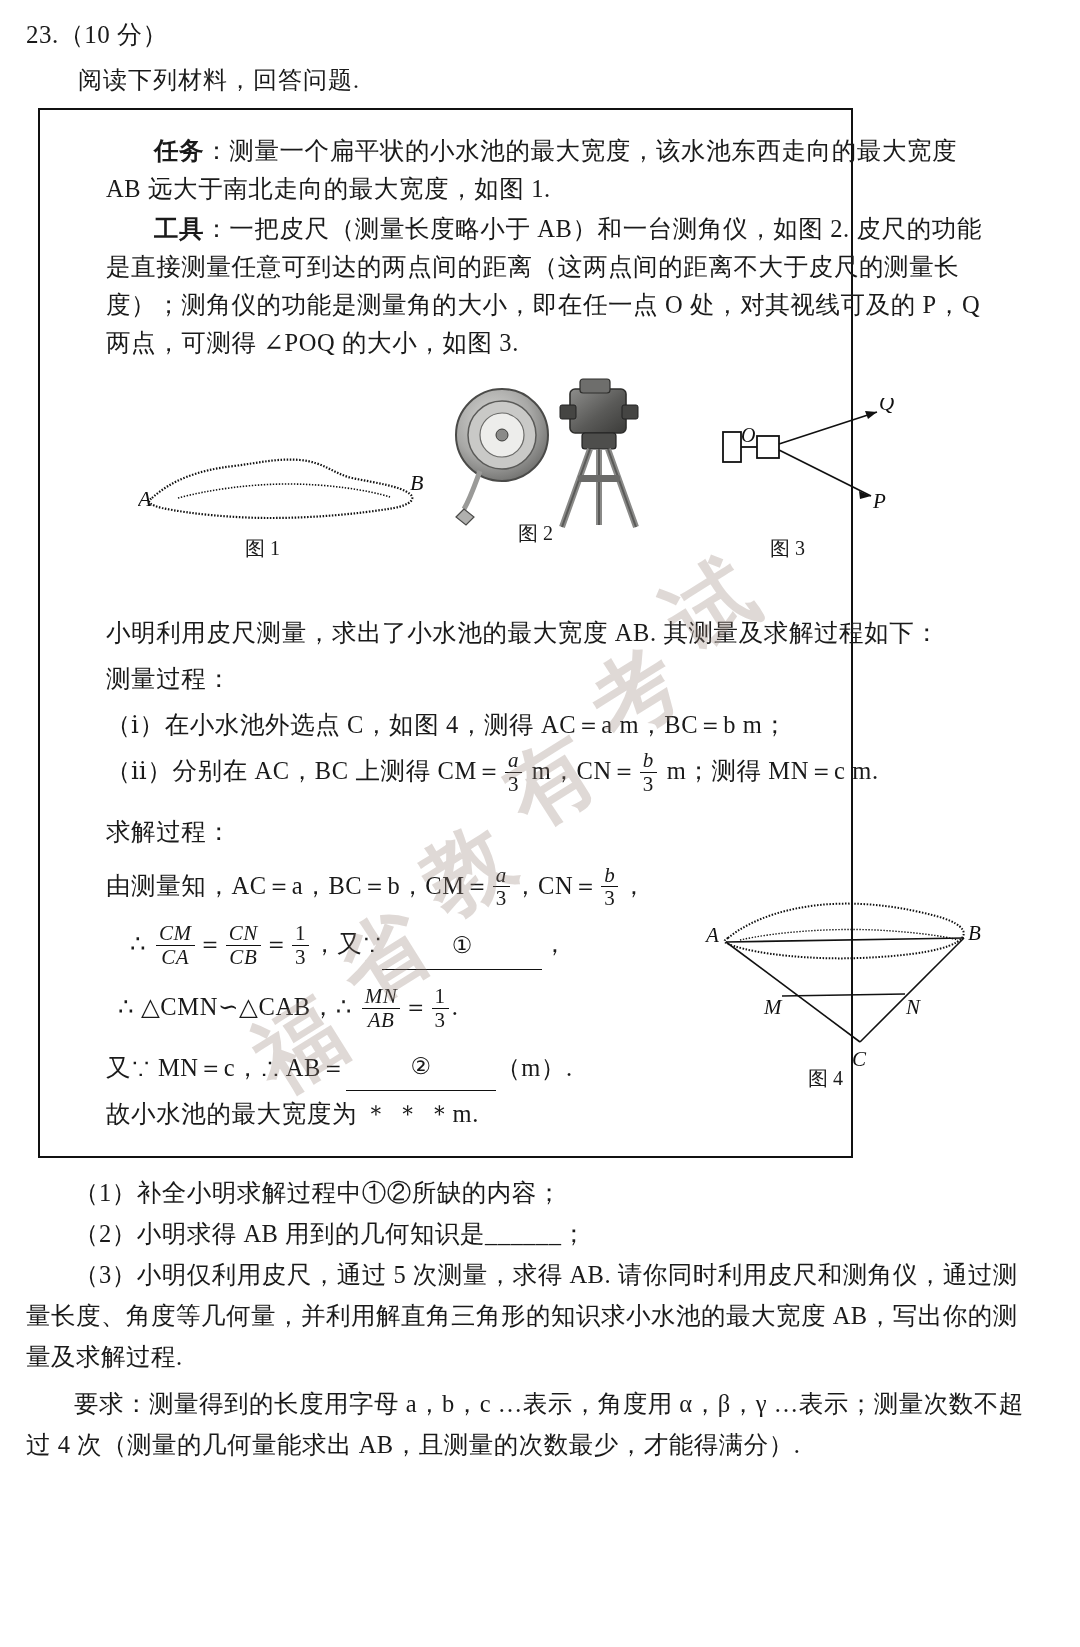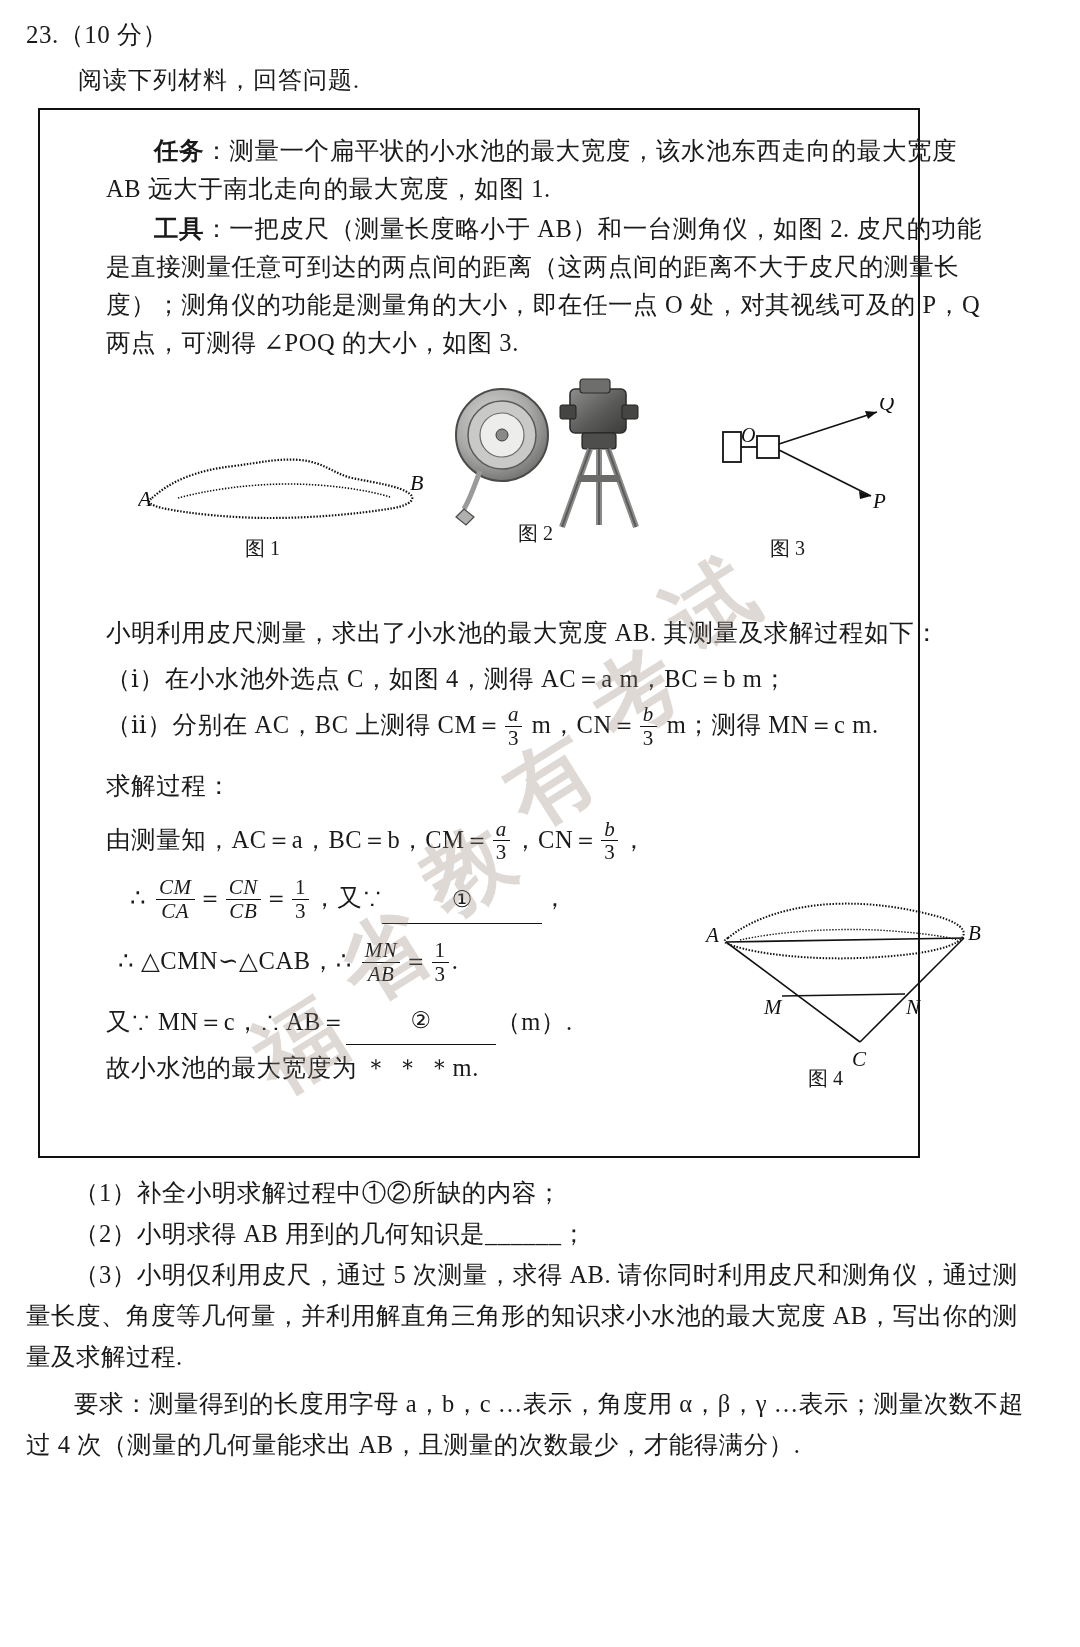--- a/index.html
+++ b/index.html
@@ -33,21 +33,21 @@
     position: absolute;
     left: 78px;
     top: 64px;
     font-size: 24px;
     letter-spacing: 1px;
   }
   .box {
     position: absolute;
     left: 38px;
     top: 108px;
-    width: 882px;
+    width: 815px;
     height: 1050px;
     border: 2px solid #111;
     box-sizing: border-box;
   }
   .para {
     font-size: 24.5px;
     line-height: 38px;
     letter-spacing: 0.6px;
   }
   .ital {
@@ -238,20 +238,21 @@
         <text x="178" y="110" font-family="Liberation Serif, serif" font-style="italic" font-size="21" fill="#111">P</text>
       </svg>
     </div>
 
     <div class="figcap" id="cap1">图 1</div>
     <div class="figcap" id="cap2">图 2</div>
     <div class="figcap" id="cap3">图 3</div>
 
     <div class="blk" id="proc-lines">
       <div class="line">小明利用皮尺测量，求出了小水池的最大宽度 AB. 其测量及求解过程如下：</div>
+      <div class="line">测量过程：</div>
       <div class="line">（ⅰ）在小水池外选点 C，如图 4，测得 AC＝a m，BC＝b m；</div>
       <div class="line">
         <span>（ⅱ）分别在 AC，BC 上测得 CM＝</span><span class="frac"><span class="num ital">a</span><span class="den">3</span></span><span> m，CN＝</span><span class="frac"><span class="num ital">b</span><span class="den">3</span></span><span> m；测得 MN＝c m.</span>
       </div>
       <div class="line" style="margin-top:12px;">求解过程：</div>
       <div class="line" style="margin-top:8px;">
         <span>由测量知，AC＝a，BC＝b，CM＝</span><span class="frac"><span class="num ital">a</span><span class="den">3</span></span><span>，CN＝</span><span class="frac"><span class="num ital">b</span><span class="den">3</span></span><span>，</span>
       </div>
       <div class="line" style="margin-top:10px; padding-left:24px;">
         <span>∴</span>

